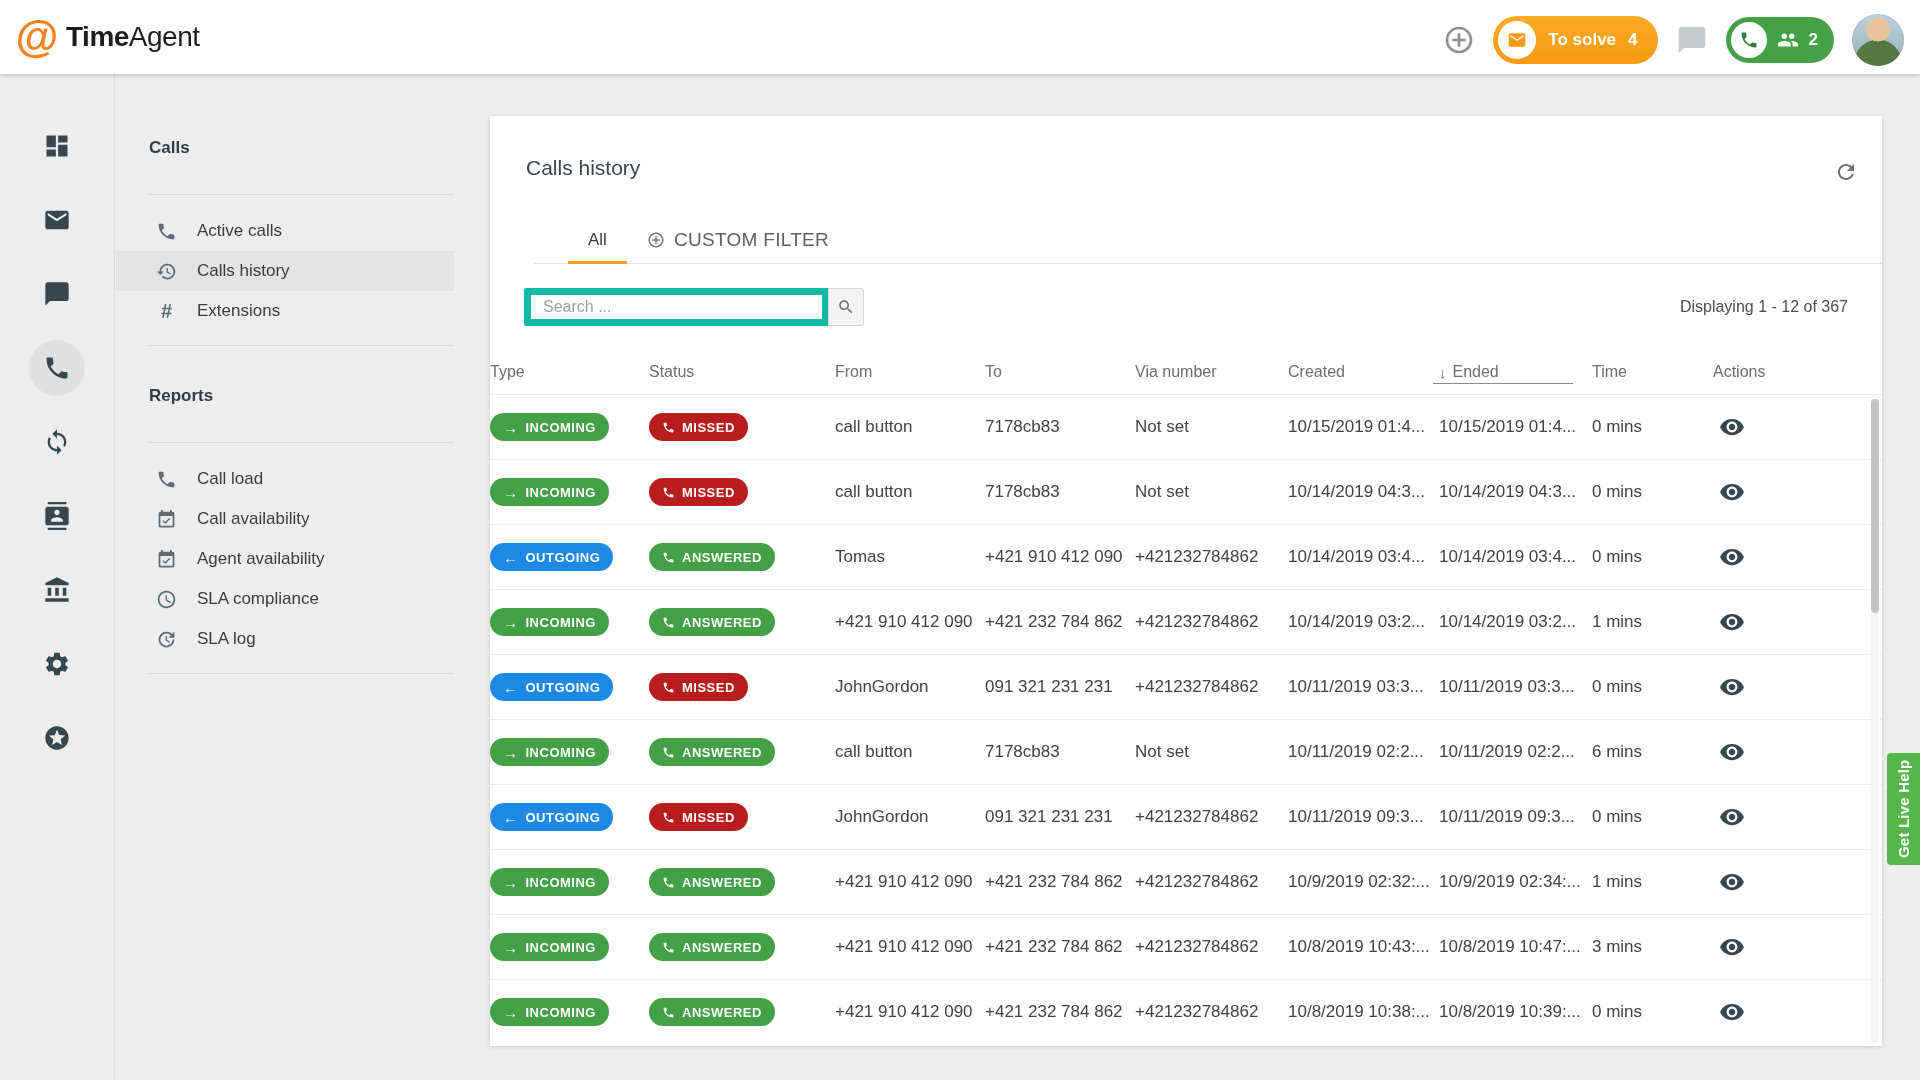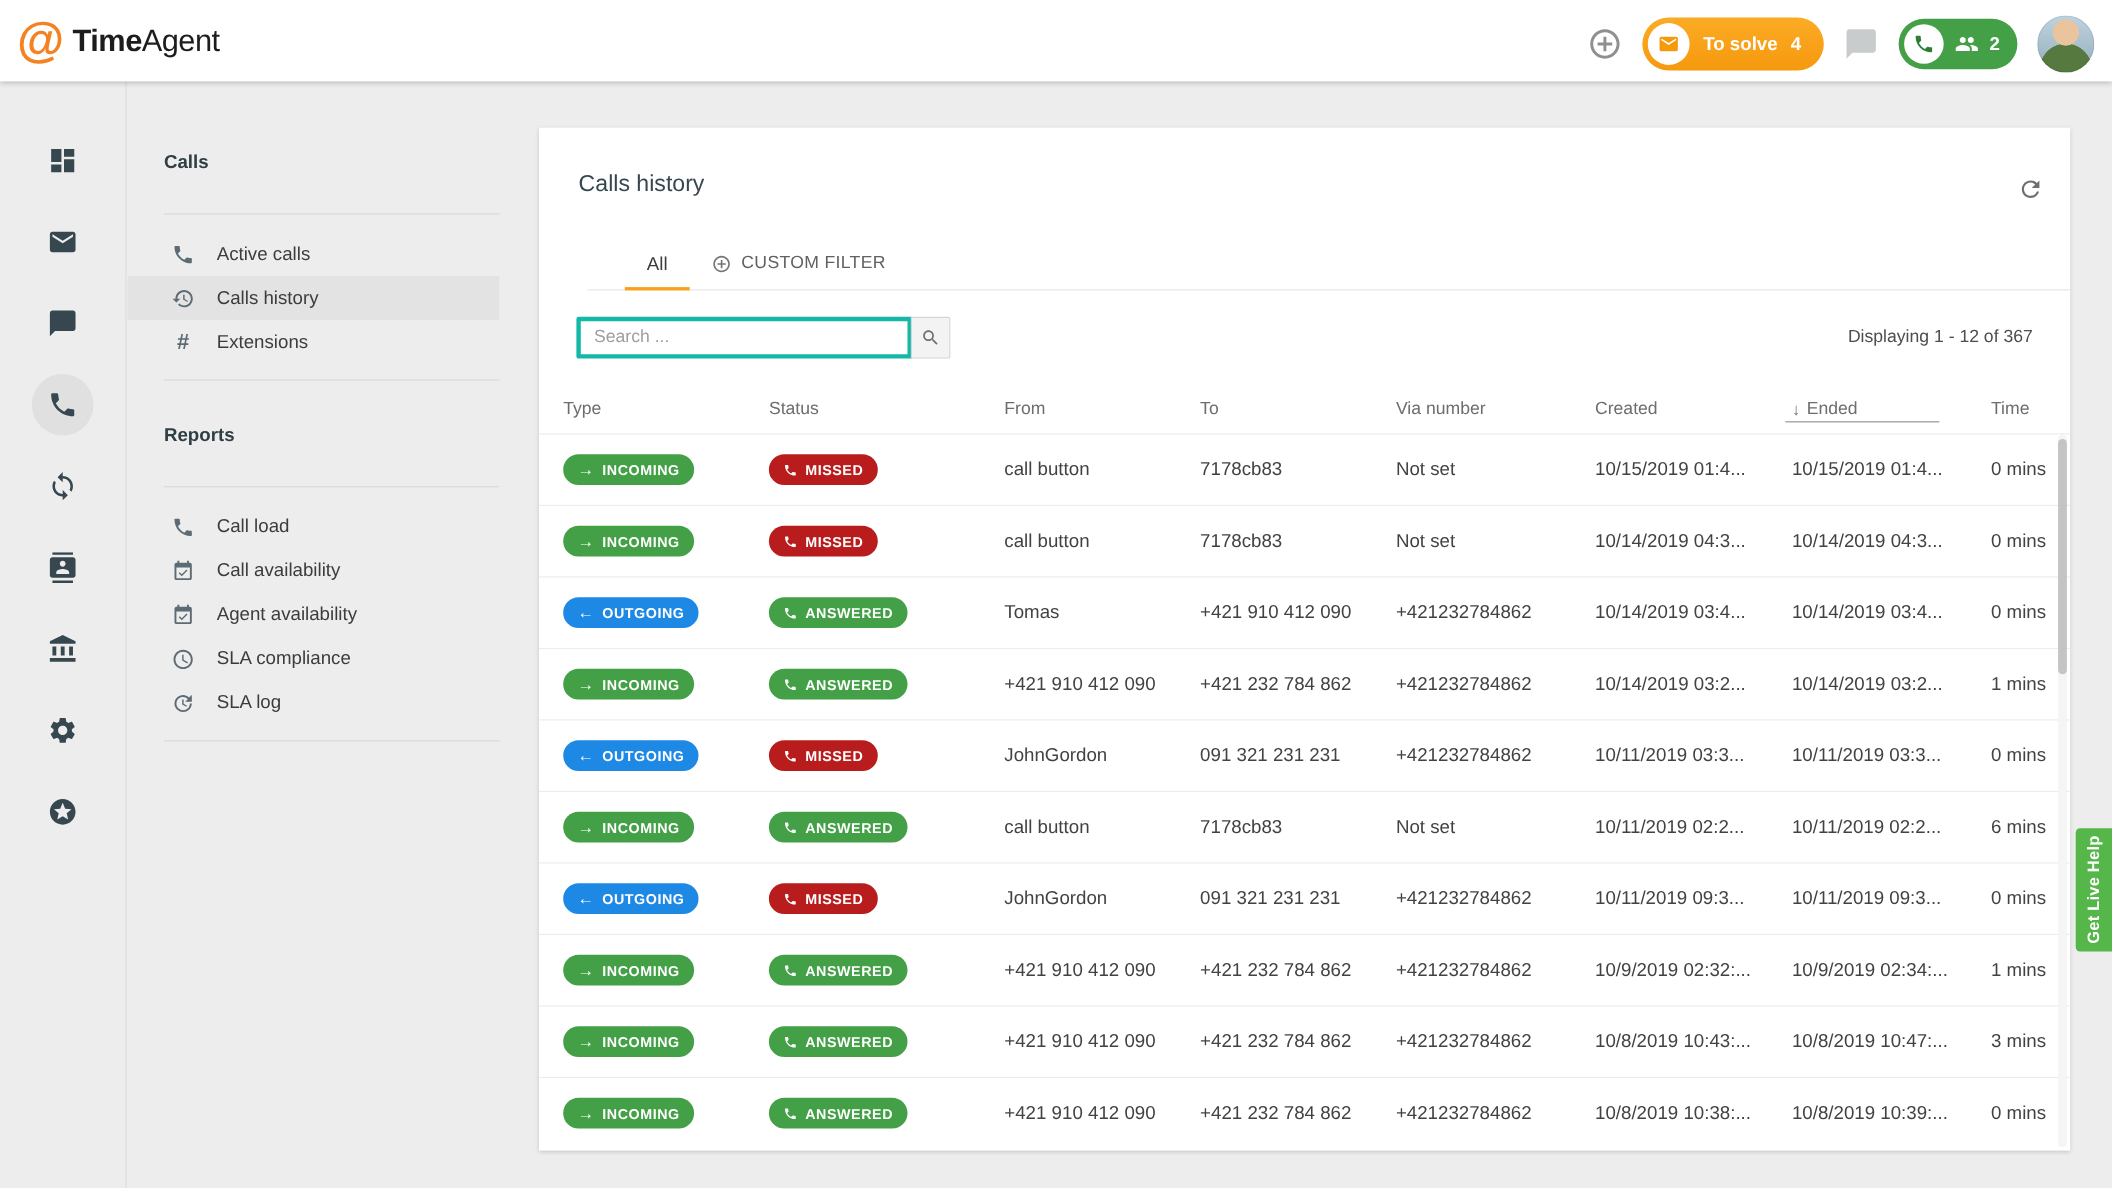--- a/index.html
+++ b/index.html
@@ -100,41 +100,41 @@
   .tabs {
     margin-top: 38px; height: 46px; padding-left: 34px;
     display: flex; align-items: stretch; border-bottom: 1px solid #e4e4e4; margin-left: 44px;
   }
   .tab {
     display: flex; align-items: center; gap: 9px; padding: 0 20px;
     margin-bottom: -1px; border-bottom: 3px solid transparent;
     font-size: 17px; color: #616161; cursor: pointer;
   }
   .tab.active { border-bottom-color: #f9a11b; color: #3c3c3c; }
-  .tab.upper { font-size: 16px; letter-spacing: .3px; }
+  .tab.upper { font-size: 19px; letter-spacing: .3px; }
   .tab .i18 { color: #757575; }
 
   .toolbar { height: 86px; display: flex; align-items: center; justify-content: space-between; padding: 0 34px; }
   .search-group { display: flex; align-items: stretch; }
   .search-input {
-    width: 305px; height: 38px; border: 4px solid #14b8a6; border-radius: 2px 0 0 2px;
+    width: 305px; height: 38px; border: 7px solid #14b8a6; border-radius: 2px 0 0 2px;
     padding: 0 12px; font-size: 16px; font-family: inherit; color: #424242; outline: none; background: #fff;
   }
   .search-input::placeholder { color: #9e9e9e; }
   .search-btn {
     width: 36px; height: 38px; margin-left: -1px;
     border: 1px solid #d6d6d6; border-radius: 0 2px 2px 0; background: #f3f3f3;
     display: flex; align-items: center; justify-content: center; color: #6f6f6f;
   }
   .displaying { font-size: 16px; color: #4d4d4d; }
 
   .thead, .trow {
     display: grid;
     grid-template-columns: 159px 186px 150px 150px 153px 151px 153px 121px 1fr;
-    padding-left: 22px; padding-right: 14px; align-items: center; gap: 28px;
+    padding-right: 14px; align-items: center;
   }
   .thead { height: 44px; }
   .th { font-size: 16px; color: #6d6d6d; position: relative; display: flex; align-items: center; height: 44px; }
   .sort-arrow { margin-right: 6px; font-size: 15px; color: #6d6d6d; }
   .th.sorted::after { content: ""; position: absolute; left: -6px; top: 33px; width: 140px; height: 1px; background: #8c8c8c; }
 
   .trow { height: 65px; border-top: 1px solid #ececec; font-size: 17px; color: #424242; }
   .badge {
     display: inline-flex; align-items: center; gap: 7px; height: 28px;
     padding: 0 13px; border-radius: 14px; color: #fff;

